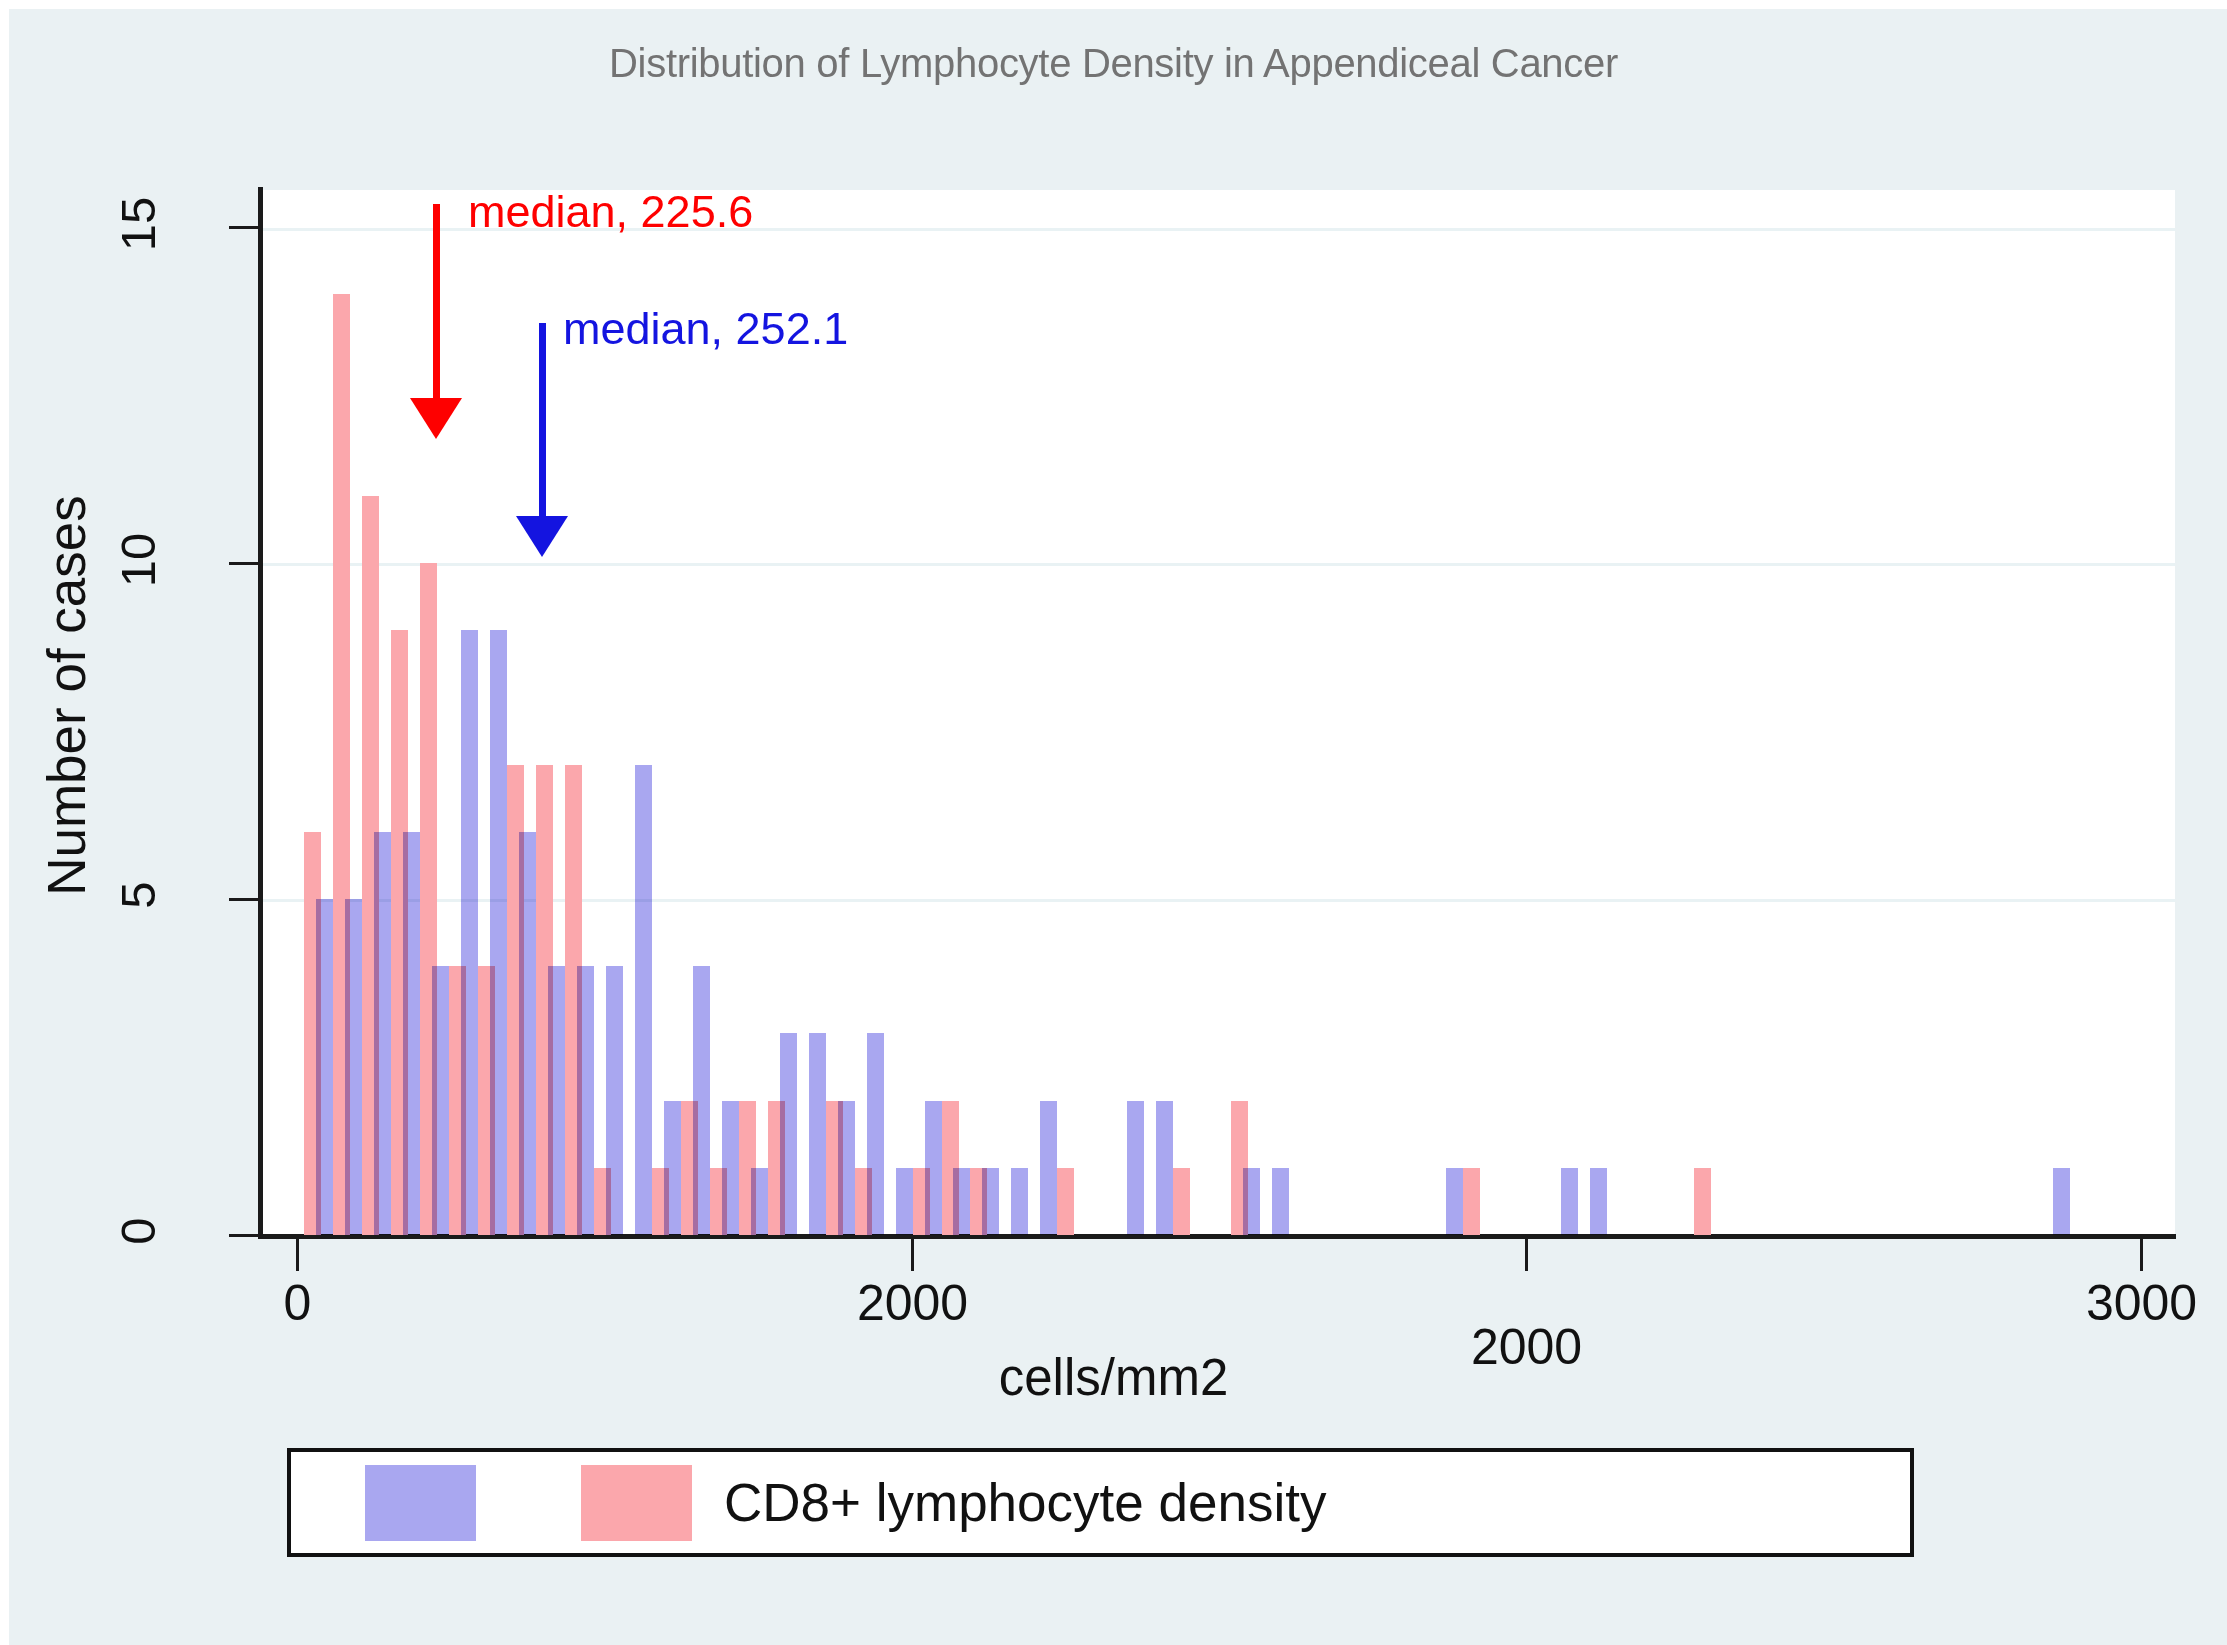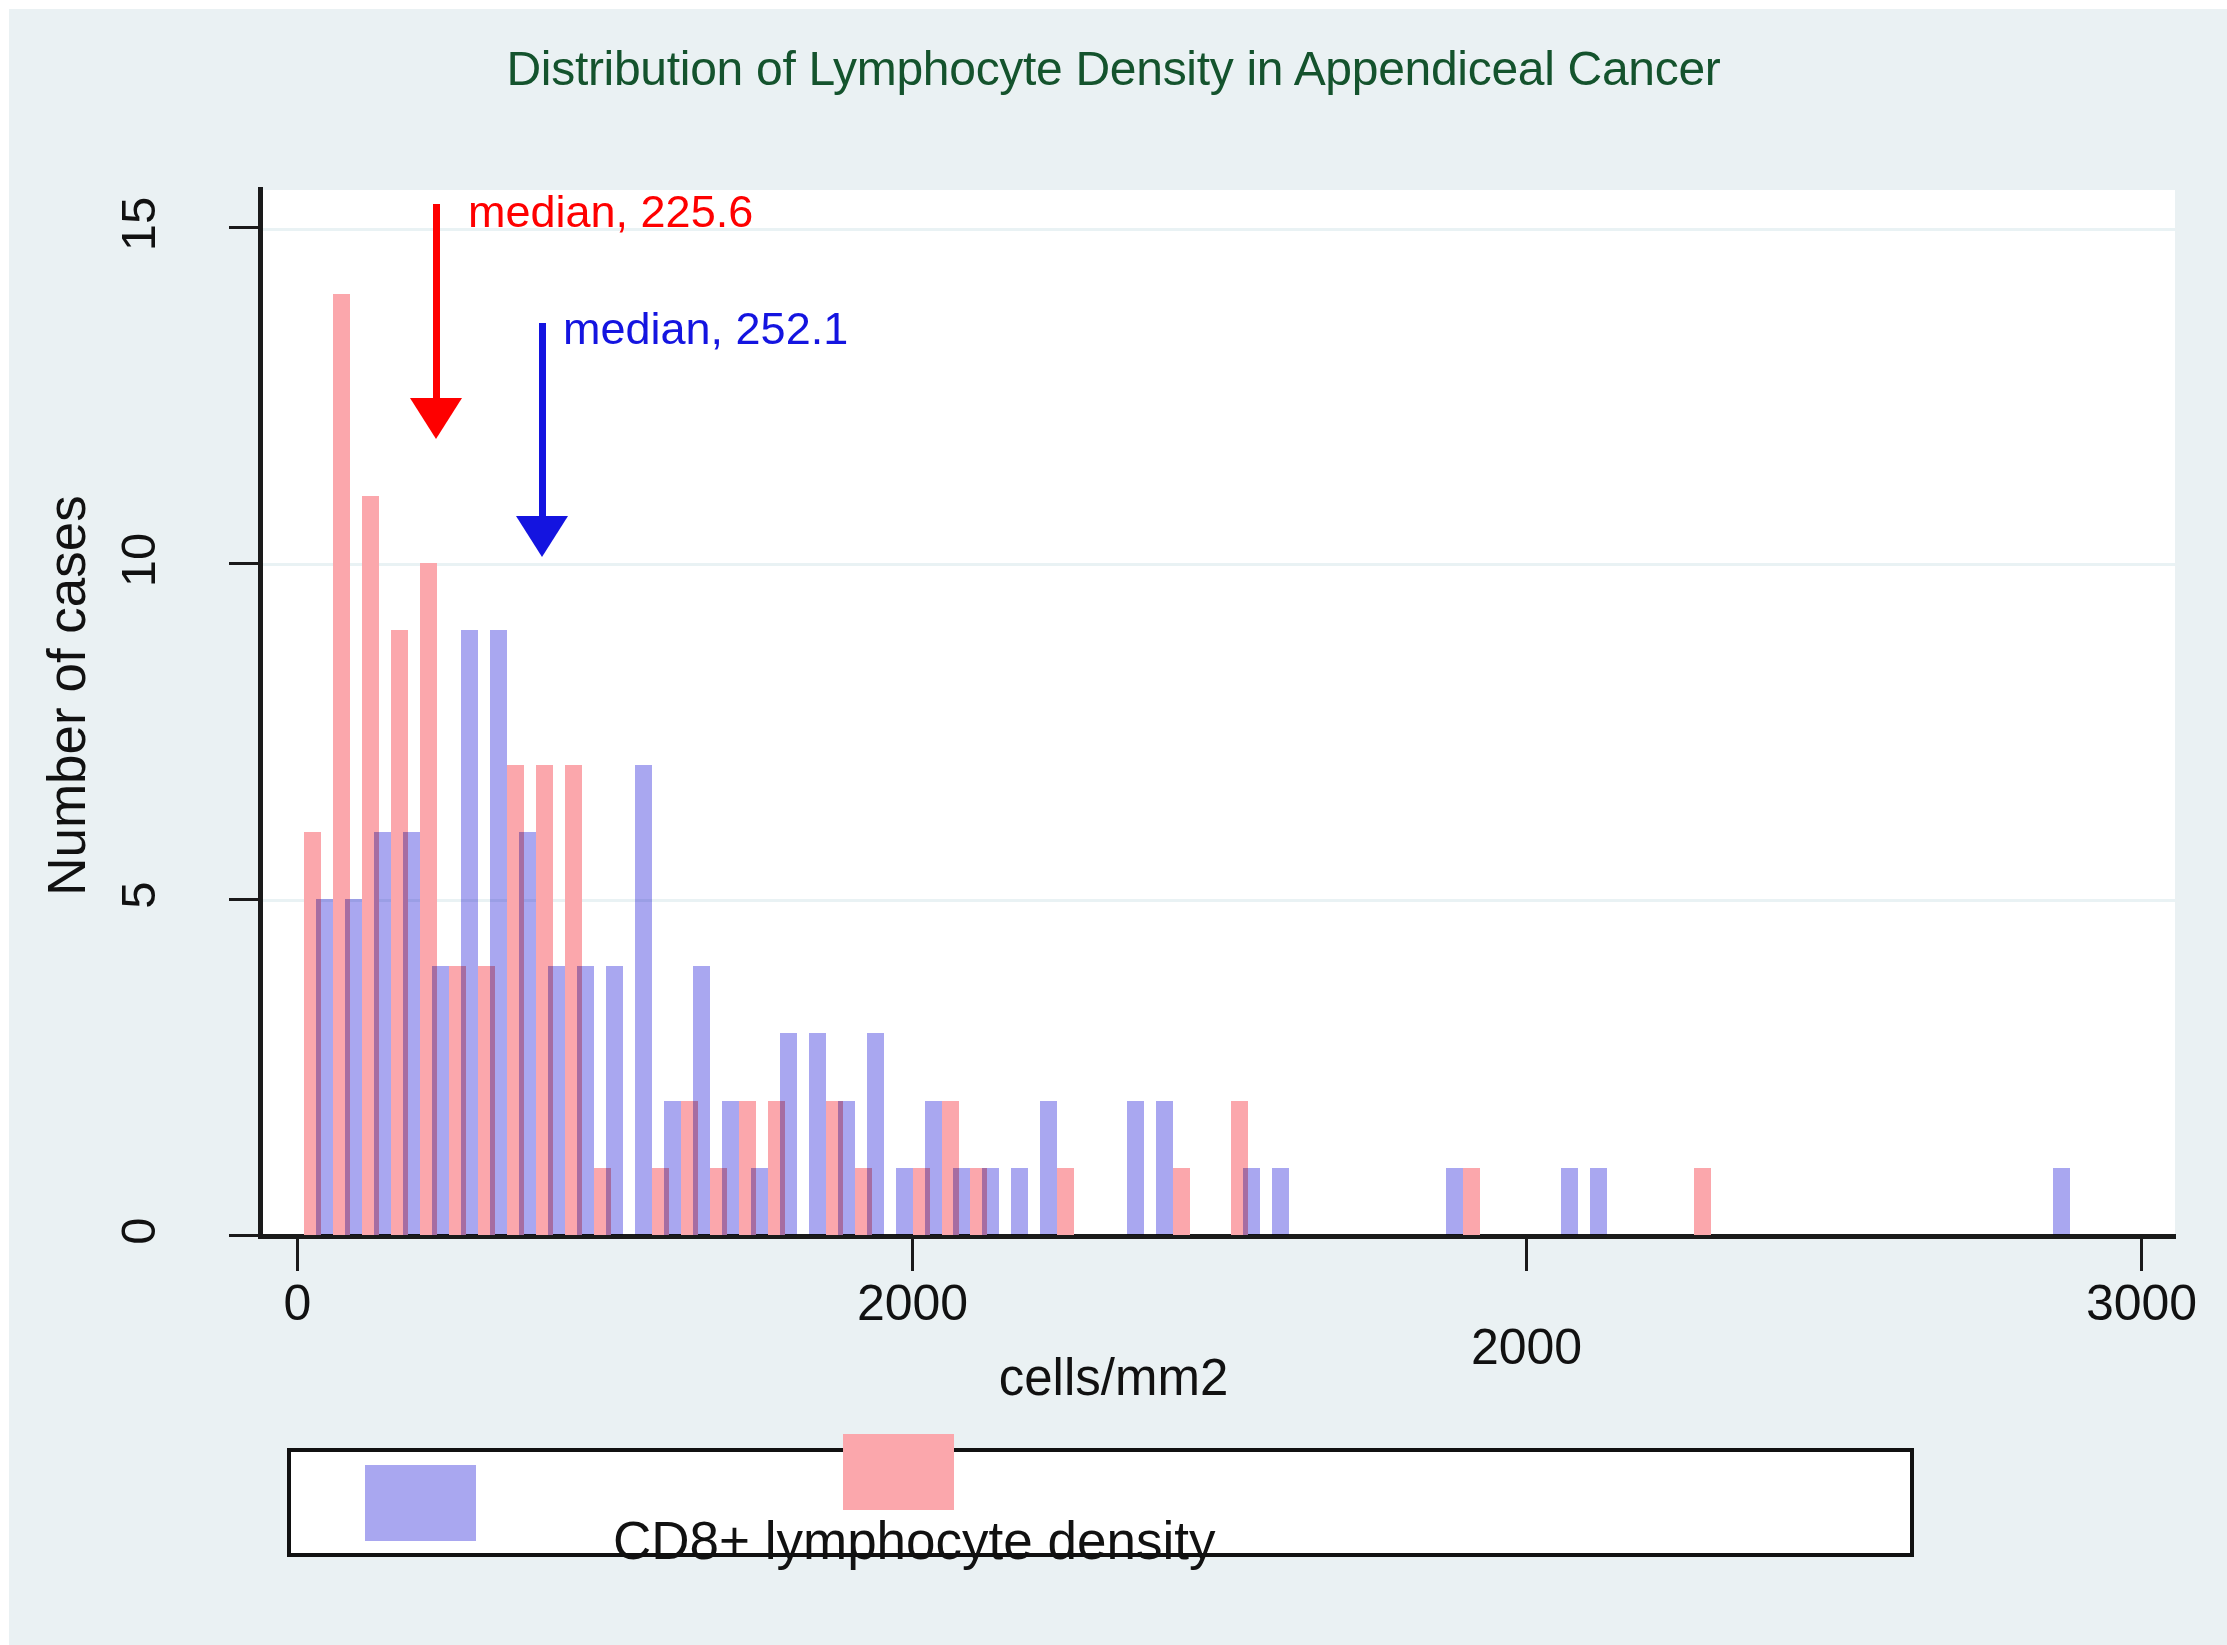--- a/index.html
+++ b/index.html
@@ -12,22 +12,22 @@
   #figure{
     position:absolute;left:0;top:0;width:2227px;height:1646px;
     background:#eaf1f3;
   }
   #white-bleed-top{position:absolute;left:0;top:0;width:2227px;height:9.2px;background:#ffffff;}
   #white-bleed-left{position:absolute;left:0;top:0;width:9.2px;height:1646px;background:#ffffff;}
 
   #chart-title{
     position:absolute;left:0;top:41px;width:2227px;
     text-align:center;
-    font-size:48px;
-    color:#14532d;
+    font-size:40px;
+    color:#737373;
     letter-spacing:-0.3px;
     white-space:nowrap;
   }
 
   
   #plot-wrap{position:absolute;left:262px;top:190px;width:1913px;height:1047px;}
   #plot-bg{position:absolute;left:0;top:0;width:1913px;height:1047px;background:#ffffff;}
   .gridline{position:absolute;left:0;width:1913px;height:2.6px;background:#e9f2f4;}
   #bars{position:absolute;left:0;top:0;width:1913px;height:1045px;}
   .bar{position:absolute;bottom:0;}
@@ -180,20 +180,20 @@
       <div class="ann-label" style="left: 468px; top: 186px; color: rgb(254, 0, 0);">median, 225.6</div>
       <div class="arrow-shaft" style="left: 539px; top: 323px; height: 198px; background: rgb(20, 20, 224);"></div>
       <div class="arrow-head" style="left: 516px; top: 516px; border-left: 26px solid transparent; border-right: 26px solid transparent; border-top: 41px solid rgb(20, 20, 224);"></div>
       <div class="ann-label" style="left: 563px; top: 303px; color: rgb(20, 20, 224);">median, 252.1</div>
     </div>
 
   <div id="legend">
     <div class="legend-entry" style="margin-left:74px;">
       <div class="legend-swatch cd3"></div>
     </div>
-    <div class="legend-entry" style="margin-left:105px;flex-direction:column;">
+    <div class="legend-entry" style="margin-left:105px;">
       <div class="legend-swatch cd8"></div>
       <div class="legend-text">CD8+ lymphocyte density</div>
     </div>
   </div>
 
 </div>
 
 
 </body></html>

